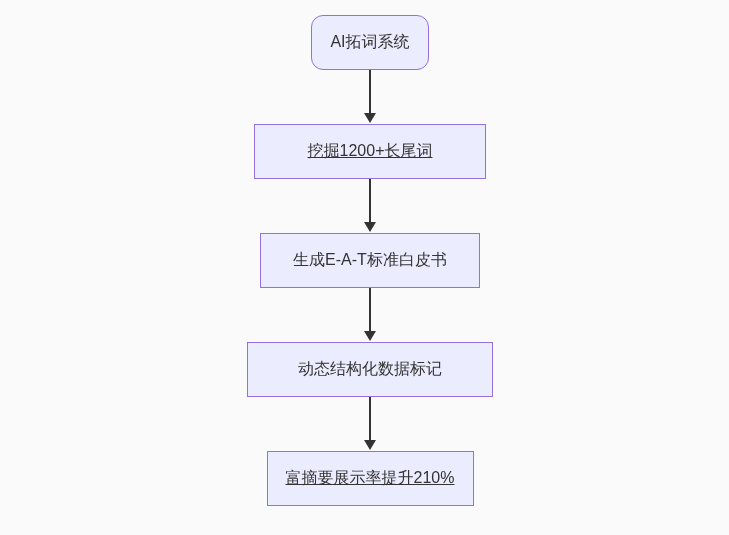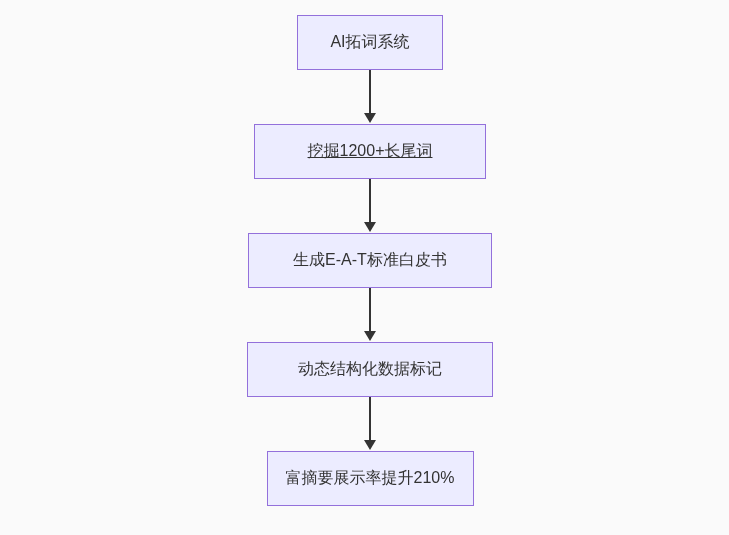--- a/index.html
+++ b/index.html
@@ -30,25 +30,25 @@
     border: 1px solid #9370DB;
     color: #333333;
     font-size: 16px;
     display: flex;
     align-items: center;
     justify-content: center;
     text-align: center;
     white-space: nowrap;
   }
   
-  .flow-node:nth-of-type(1) { width: 146px; }
+  .flow-node:nth-of-type(1) { width: 118px; border-radius: 12px; }
   .flow-node:nth-of-type(3) { width: 232px; text-decoration: underline; }
-  .flow-node:nth-of-type(5) { width: 244px; }
+  .flow-node:nth-of-type(5) { width: 220px; }
   .flow-node:nth-of-type(7) { width: 246px; }
-  .flow-node:nth-of-type(9) { width: 207px; }
+  .flow-node:nth-of-type(9) { width: 207px; text-decoration: underline; }
 
   .flow-arrow {
     position: relative;
     width: 14px;
     height: 54px;
   }
   .flow-arrow::before {
     content: "";
     position: absolute;
     left: 50%;

